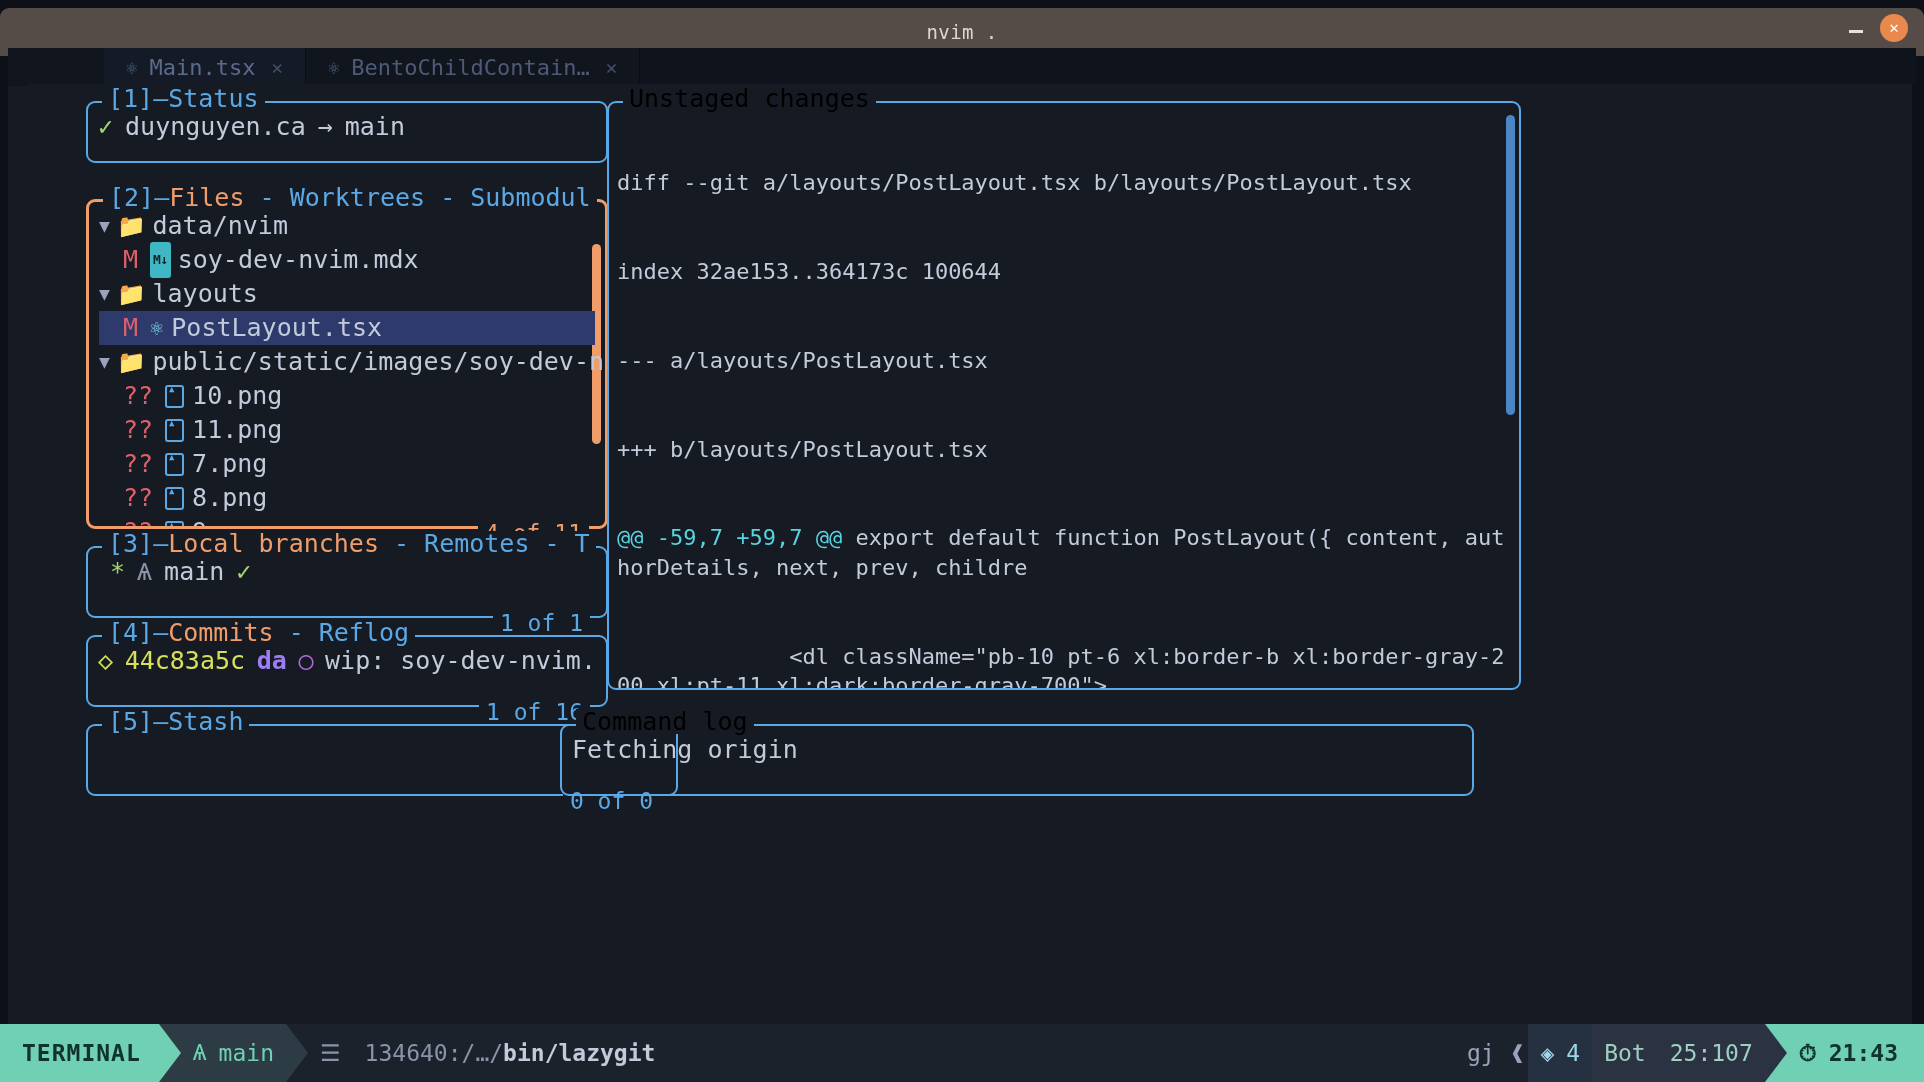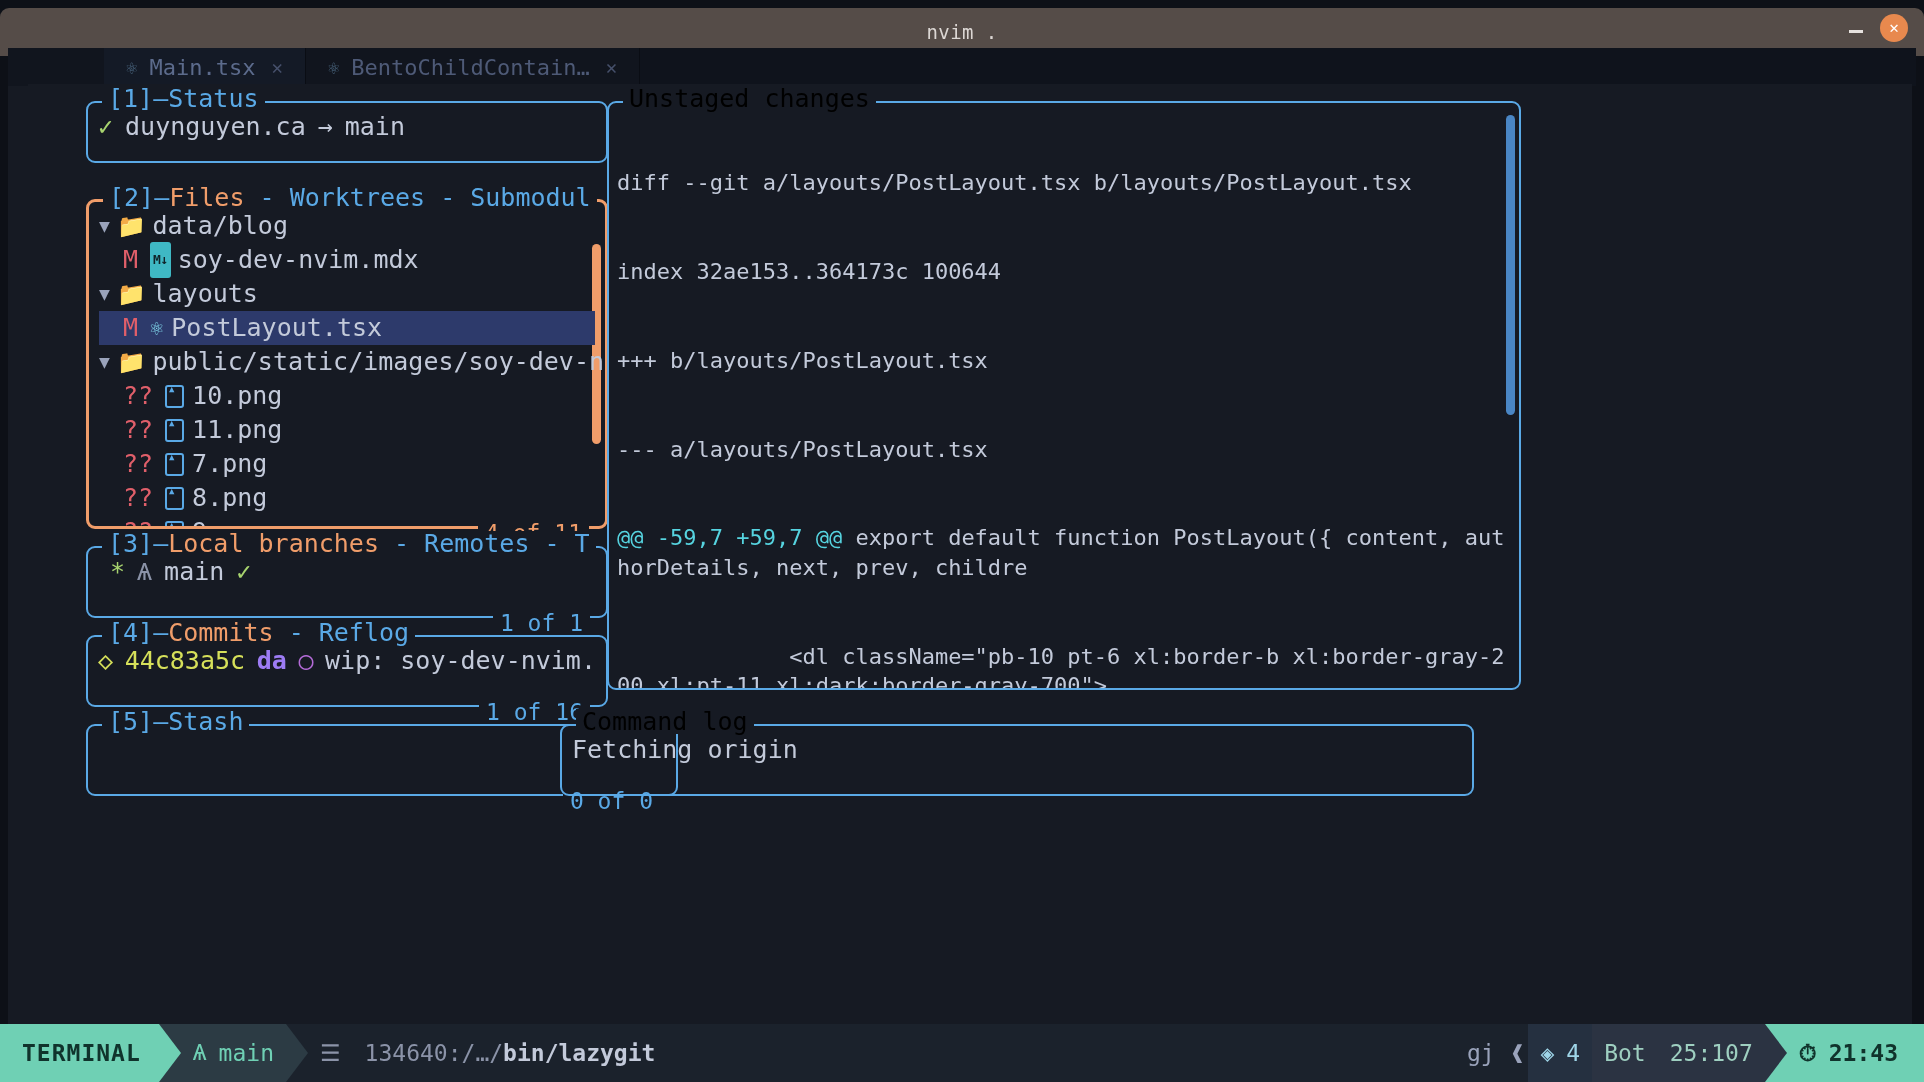--- a/index.html
+++ b/index.html
@@ -231,21 +231,21 @@
         <div class="panel-title">
           <span class="pt-num">[2]</span><span class="pt-num">–</span><span class="pt-active">Files</span><span class="pt-inactive"> - Worktrees - Submodul</span>
         </div>
         <div class="panel-count accent">4 of 11</div>
         <div class="vscroll orange" style="right:4px; top:42px; height:200px;"></div>
         <div class="panel-body">
 
           <div class="row">
             <span class="tri">▼</span>
             <span class="folder-icon">📁</span>
-            <span class="c-text">data/blog</span>
+            <span class="c-text">data/nvim</span>
           </div>
 
           <div class="row">
             <span class="sp2"></span>
             <span class="c-red">M</span>
               <span class="sp"></span>
             <span class="mdx-badge">M↓</span>
             <span class="c-text">soy-dev-nvim.mdx</span>
           </div>
 
@@ -358,22 +358,22 @@
         <div class="panel-count">0 of 0</div>
         <div class="panel-body"></div>
       </div>
 
       <div class="panel" style="left:532px; top:17px; width:914px; height:589px;margin-left:47px;">
         <div class="panel-title">Unstaged changes</div>
         <div class="vscroll" style="right:4px; top:12px; height:300px;"></div>
         <div class="diff-body">
           <span class="diff-line d-meta">diff --git a/layouts/PostLayout.tsx b/layouts/PostLayout.tsx</span>
           <span class="diff-line d-meta">index 32ae153..364173c 100644</span>
+          <span class="diff-line d-meta">--- a/layouts/PostLayout.tsx</span>
           <span class="diff-line d-meta">+++ b/layouts/PostLayout.tsx</span>
-          <span class="diff-line d-meta">--- a/layouts/PostLayout.tsx</span>
           <span class="diff-line"><span class="d-hunk">@@ -59,7 +59,7 @@</span><span class="d-meta"> export default function PostLayout({ content, authorDetails, next, prev, childre</span></span>
           <span class="diff-line d-meta">             &lt;dl className="pb-10 pt-6 xl:border-b xl:border-gray-200 xl:pt-11 xl:dark:border-gray-700"&gt;</span>
           
           
           
           
           
           
           
         </div>

